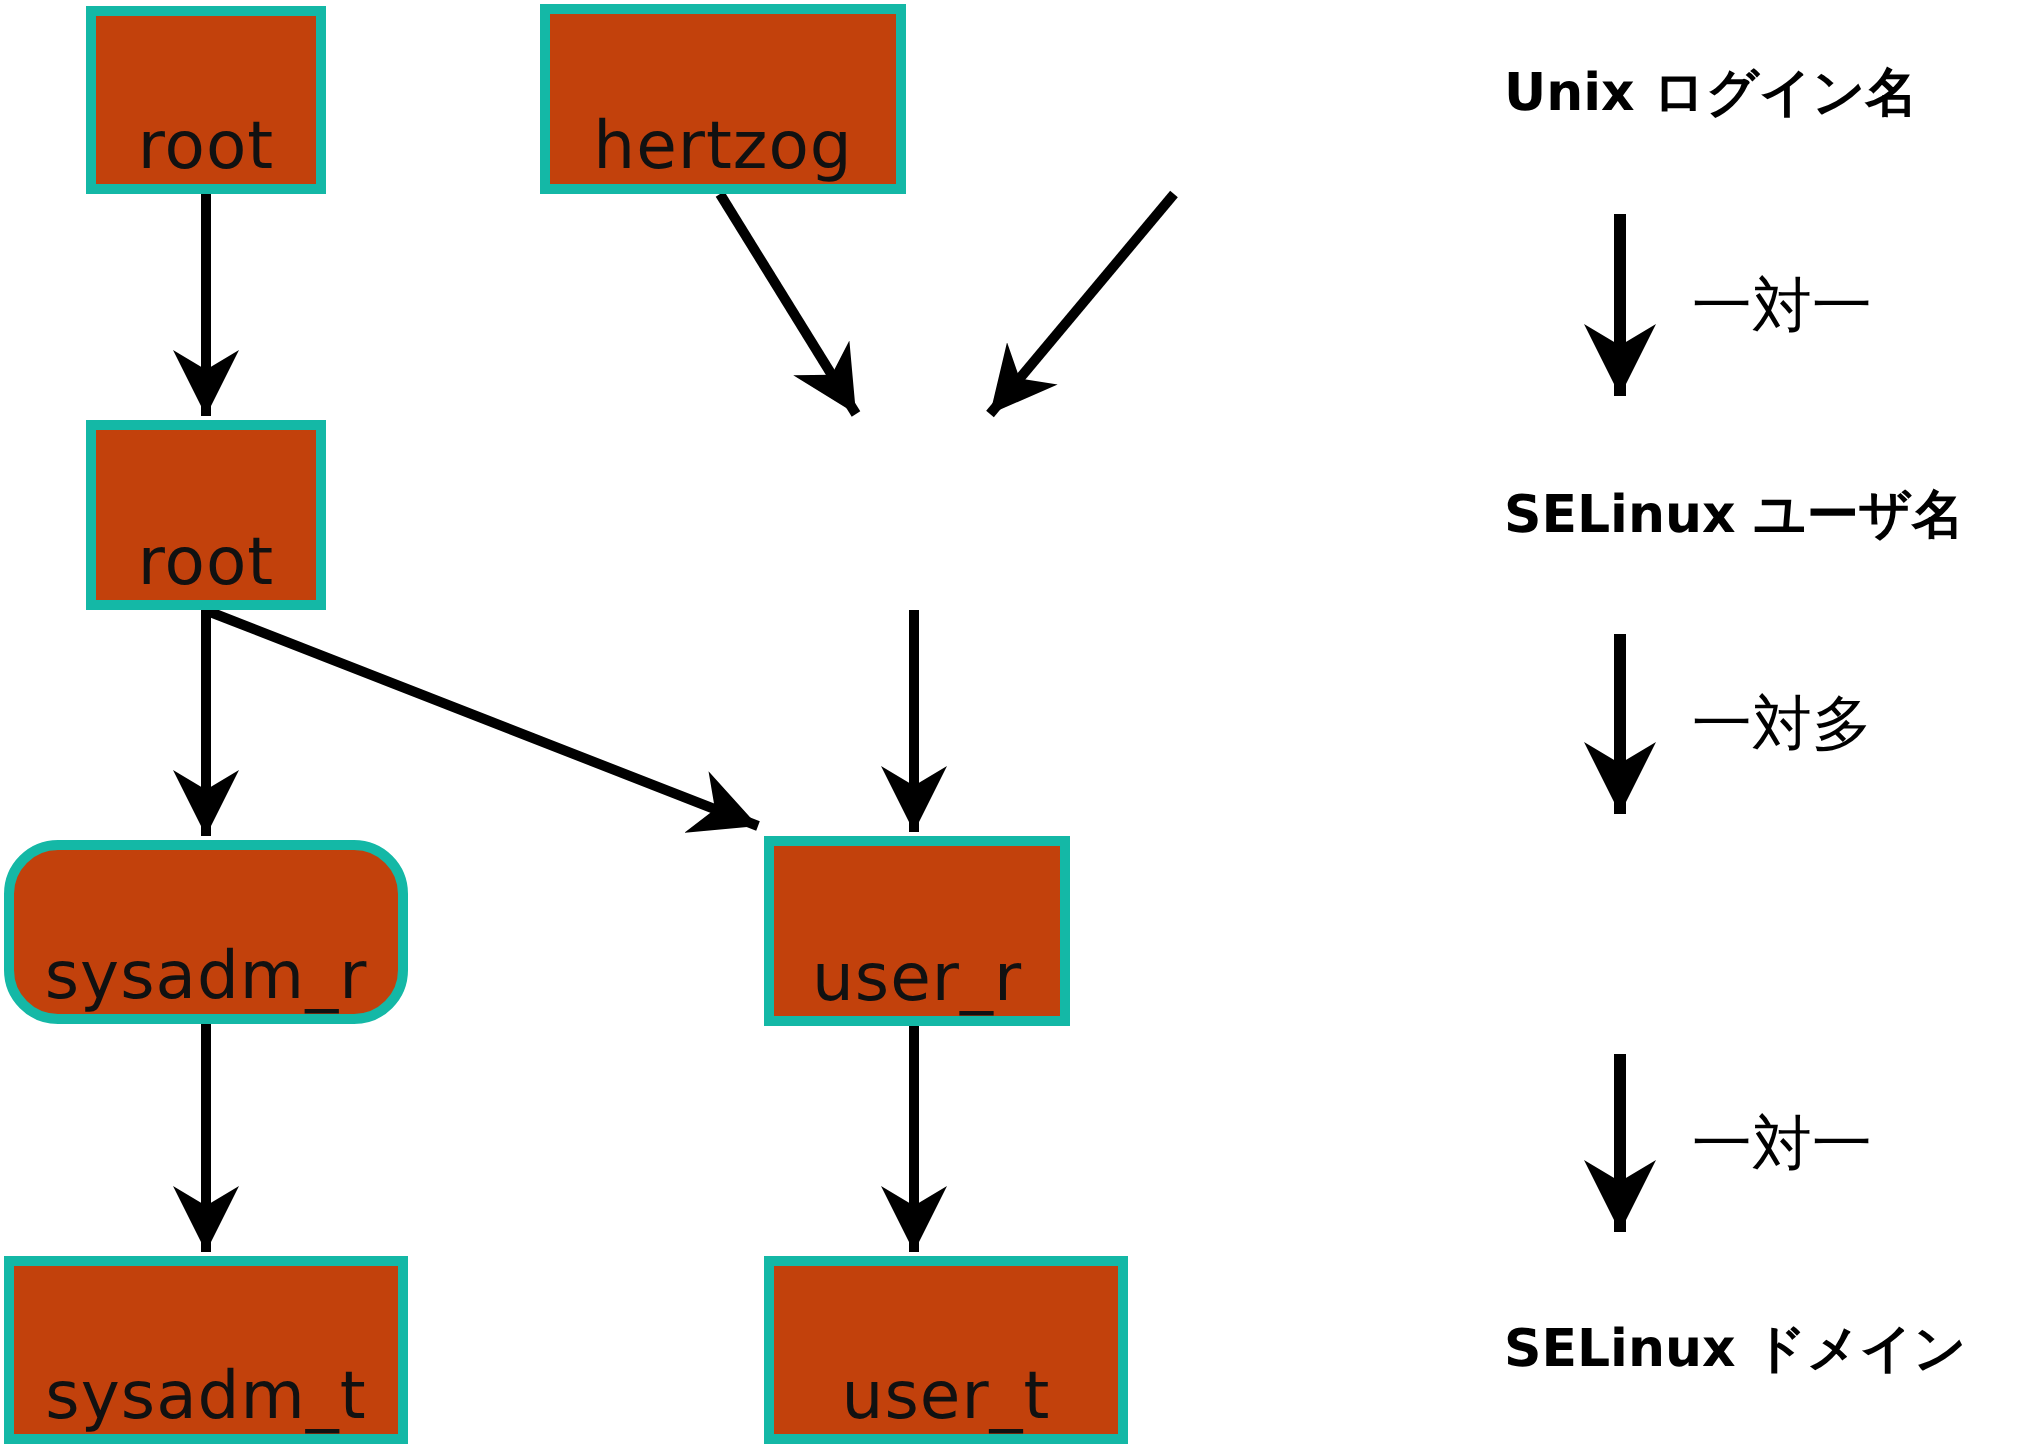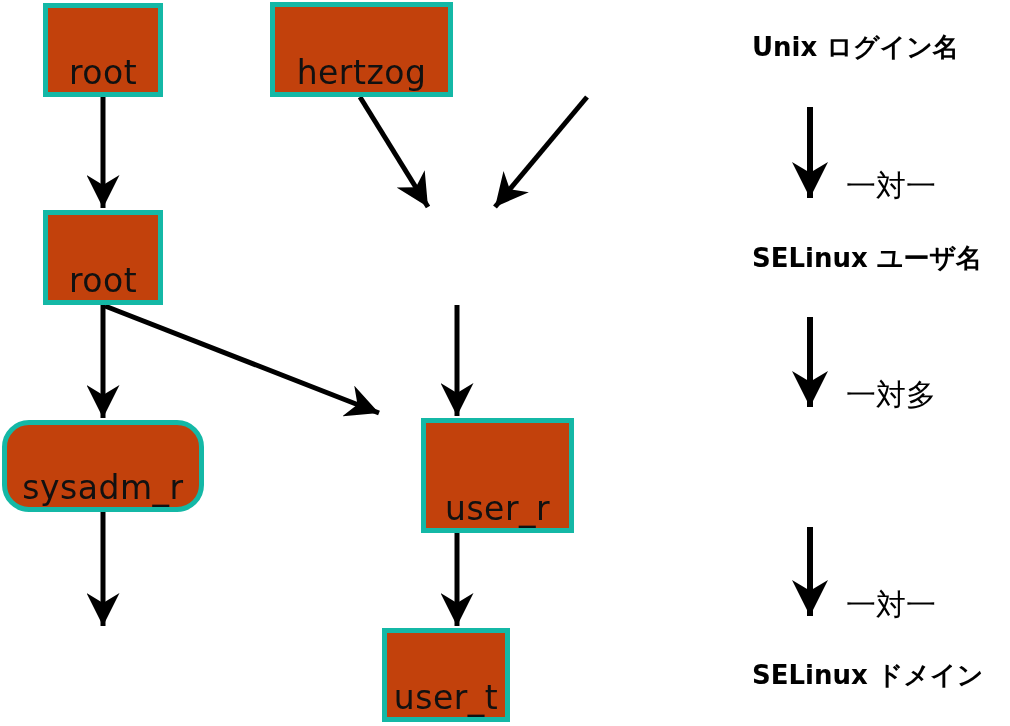--- a/index.html
+++ b/index.html
@@ -34,23 +34,23 @@
     letter-spacing: 0.5px;
     white-space: nowrap;
   }
   
   #n-unix-root      { left: 43px;  top: 3px;   width: 120px; height: 94px; }
   #n-unix-hertzog   { left: 270px; top: 2px;   width: 183px; height: 95px; }
   #n-unix-lolando   { left: 497px; top: 2px;   width: 181px; height: 95px; }
   #n-sel-root       { left: 43px;  top: 210px; width: 120px; height: 95px; }
   #n-sel-user-u     { left: 378px; top: 208px; width: 159px; height: 97px; }
   #n-role-sysadm-r  { left: 2px;   top: 420px; width: 202px; height: 92px; border-radius: 27px; }
-  #n-role-user-r    { left: 382px; top: 418px; width: 153px; height: 115px; margin-left: 39px; }
+  #n-role-user-r    { left: 382px; top: 418px; width: 153px; height: 95px; }
   #n-dom-sysadm-t   { left: 2px;   top: 628px; width: 202px; height: 94px; }
-  #n-dom-user-t     { left: 382px; top: 628px; width: 128px; height: 94px; }
+  #n-dom-user-t     { left: 382px; top: 628px; width: 182px; height: 94px; }
 
   .legend-level {
     position: absolute;
     left: 752px;
     font-size: 26px;
     font-weight: 700;
     color: #000000;
     white-space: nowrap;
     line-height: 36px;
   }
@@ -60,21 +60,20 @@
   #lv-3 { top: 657px; }
 
   .legend-relation {
     position: absolute;
     left: 846px;
     font-size: 30px;
     font-weight: 400;
     color: #000000;
     white-space: nowrap;
     line-height: 32px;
-    margin-top: 32px;
   }
   #rel-0 { top: 138px; }
   #rel-1 { top: 347px; text-align: right; }
   #rel-2 { top: 557px; }
 </style>
 </head>
 <body>
 
 <div id="stage">
 
@@ -110,20 +109,23 @@
   </div>
   <div class="node" id="n-sel-root">
     <span>root</span>
   </div>
   <div class="node" id="n-role-sysadm-r">
     <span>sysadm_r</span>
   </div>
   <div class="node" id="n-role-user-r">
     <span>user_r</span>
   </div>
+  <div class="node" id="n-dom-sysadm-t">
+    <span>sysadm_t</span>
+  </div>
   <div class="node" id="n-dom-user-t">
     <span>user_t</span>
   </div>
 
   <div class="legend-level" id="lv-0">Unix ログイン名</div>
   <div class="legend-level" id="lv-1">SELinux ユーザ名</div>
   <div class="legend-level" id="lv-3">SELinux ドメイン</div>
 
   <div class="legend-relation" id="rel-0">一対一</div>
   <div class="legend-relation" id="rel-1">一対多</div>

